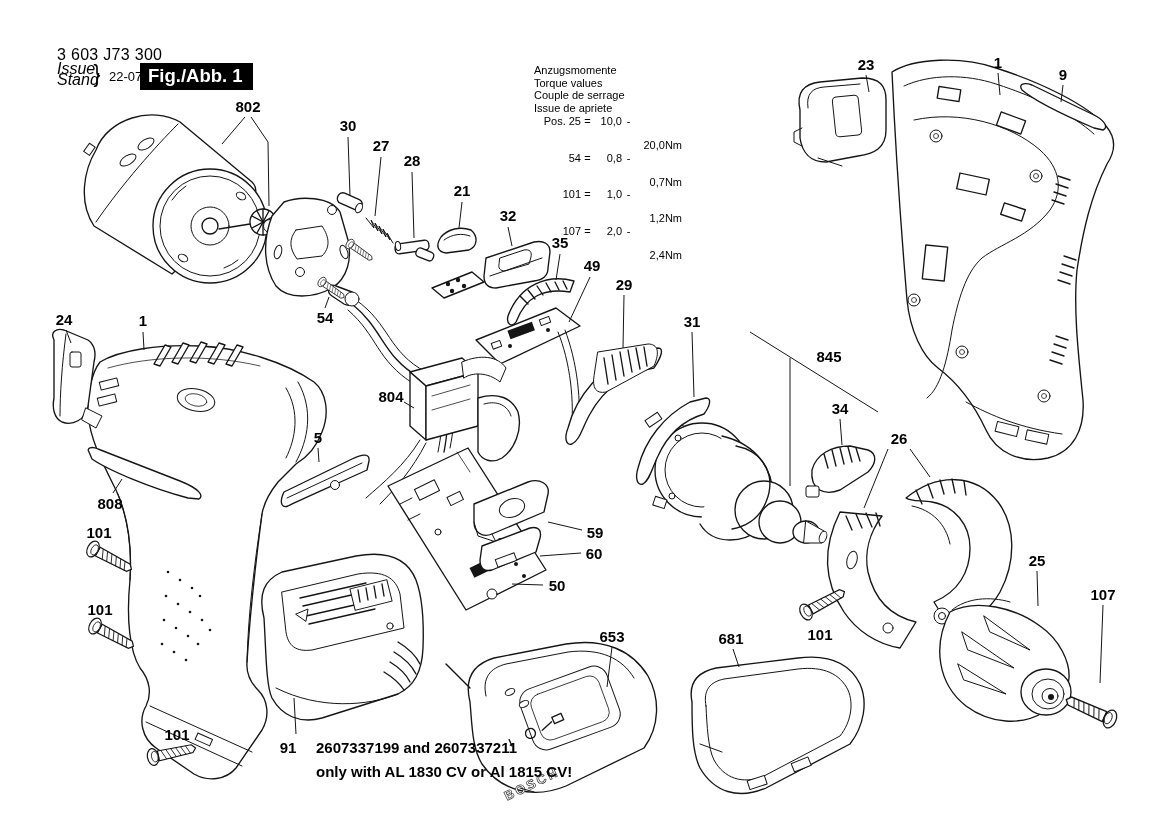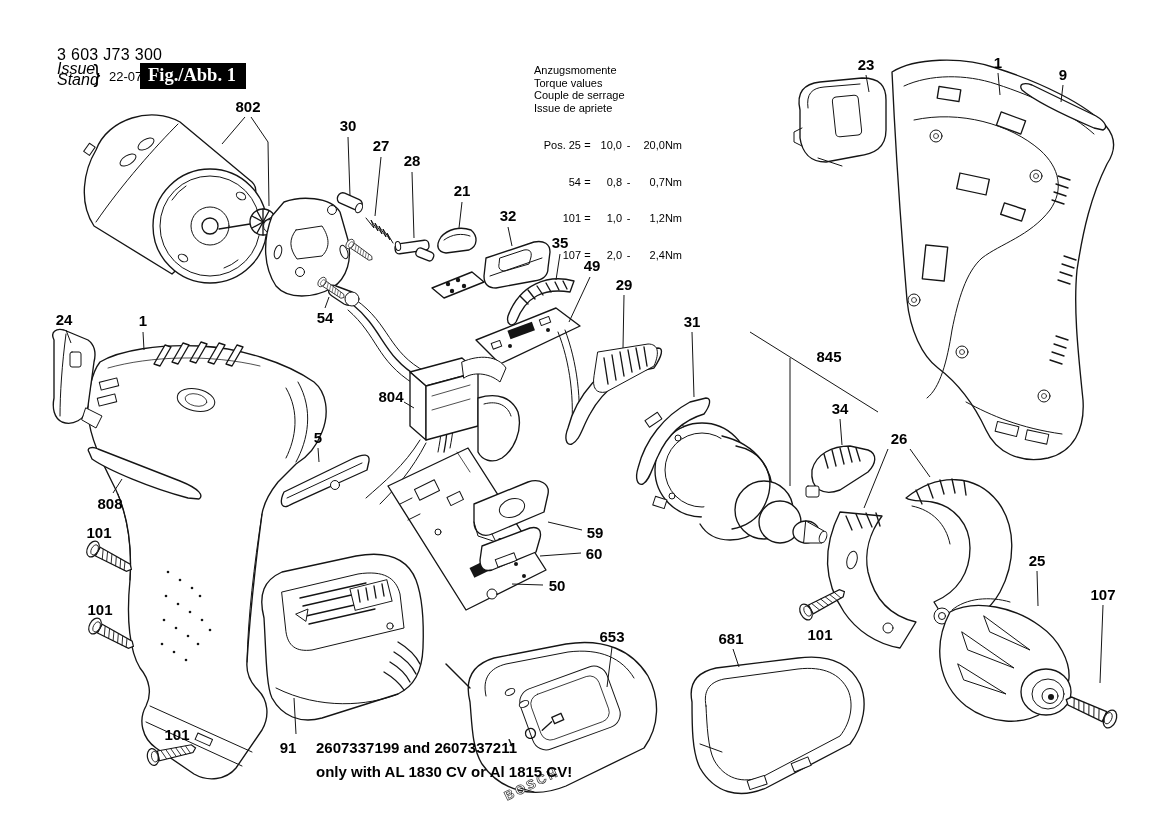--- a/index.html
+++ b/index.html
@@ -19,24 +19,24 @@
   svg .plabel{font:bold 15px "Liberation Sans",sans-serif;fill:#000;stroke:none;text-anchor:middle;}
   svg .note{font:bold 15px "Liberation Sans",sans-serif;fill:#000;stroke:none;}
   svg .brand{font:bold 13px "Liberation Sans",sans-serif;letter-spacing:2.5px;
              fill:#ffffff;stroke:#333;stroke-width:.7;}
   
   .hdr-part{position:absolute;left:57px;top:46px;font-size:16px;letter-spacing:.3px;}
   .hdr-issue{position:absolute;left:57px;top:64px;font-size:16px;line-height:10.5px;font-style:italic;}
   .hdr-brace{position:absolute;left:93px;top:61px;font-size:23px;font-weight:400;transform:scaleX(.9);}
   .hdr-date{position:absolute;left:109px;top:69px;font-size:13px;}
   .fig-box{position:absolute;left:140px;top:63px;background:#000;color:#fff;
-           font-size:18.5px;font-weight:bold;padding:2px 10px 3px 8px;font-family:Liberation Serif, serif;}
+           font-size:18.5px;font-weight:bold;padding:2px 10px 3px 8px;}
   .mods{position:absolute;left:366px;top:52px;font-size:11px;line-height:12.7px;}
   .torq{position:absolute;left:534px;top:64px;font-size:11px;line-height:12.7px;}
-  .trow{display:flex;align-items:flex-end;}
+  .trow{display:flex;}
   .trow .c-pos{width:47px;text-align:right;white-space:pre;}
   .trow .c-eq{width:13px;text-align:center;}
   .trow .c-min{width:28px;text-align:right;}
   .trow .c-dash{width:13px;text-align:center;}
   .trow .c-max{width:47px;text-align:right;margin-top:24px;}
 </style>
 </head>
 <body>
 
 <div class="page">

